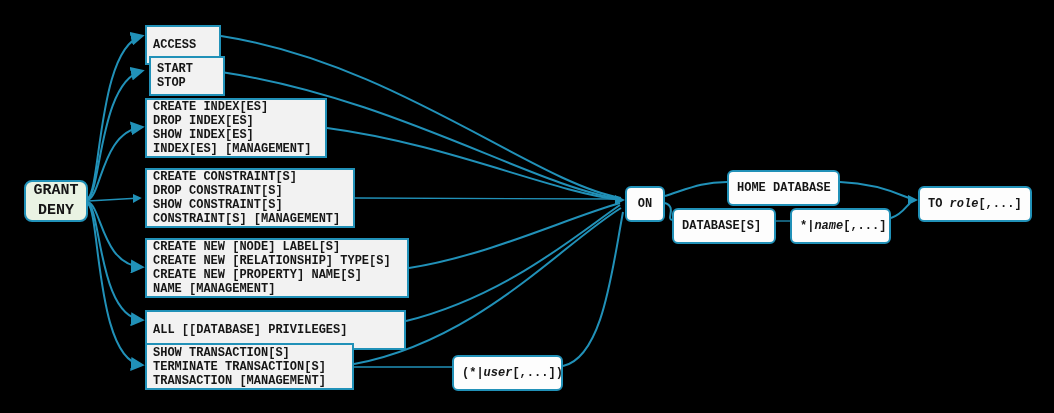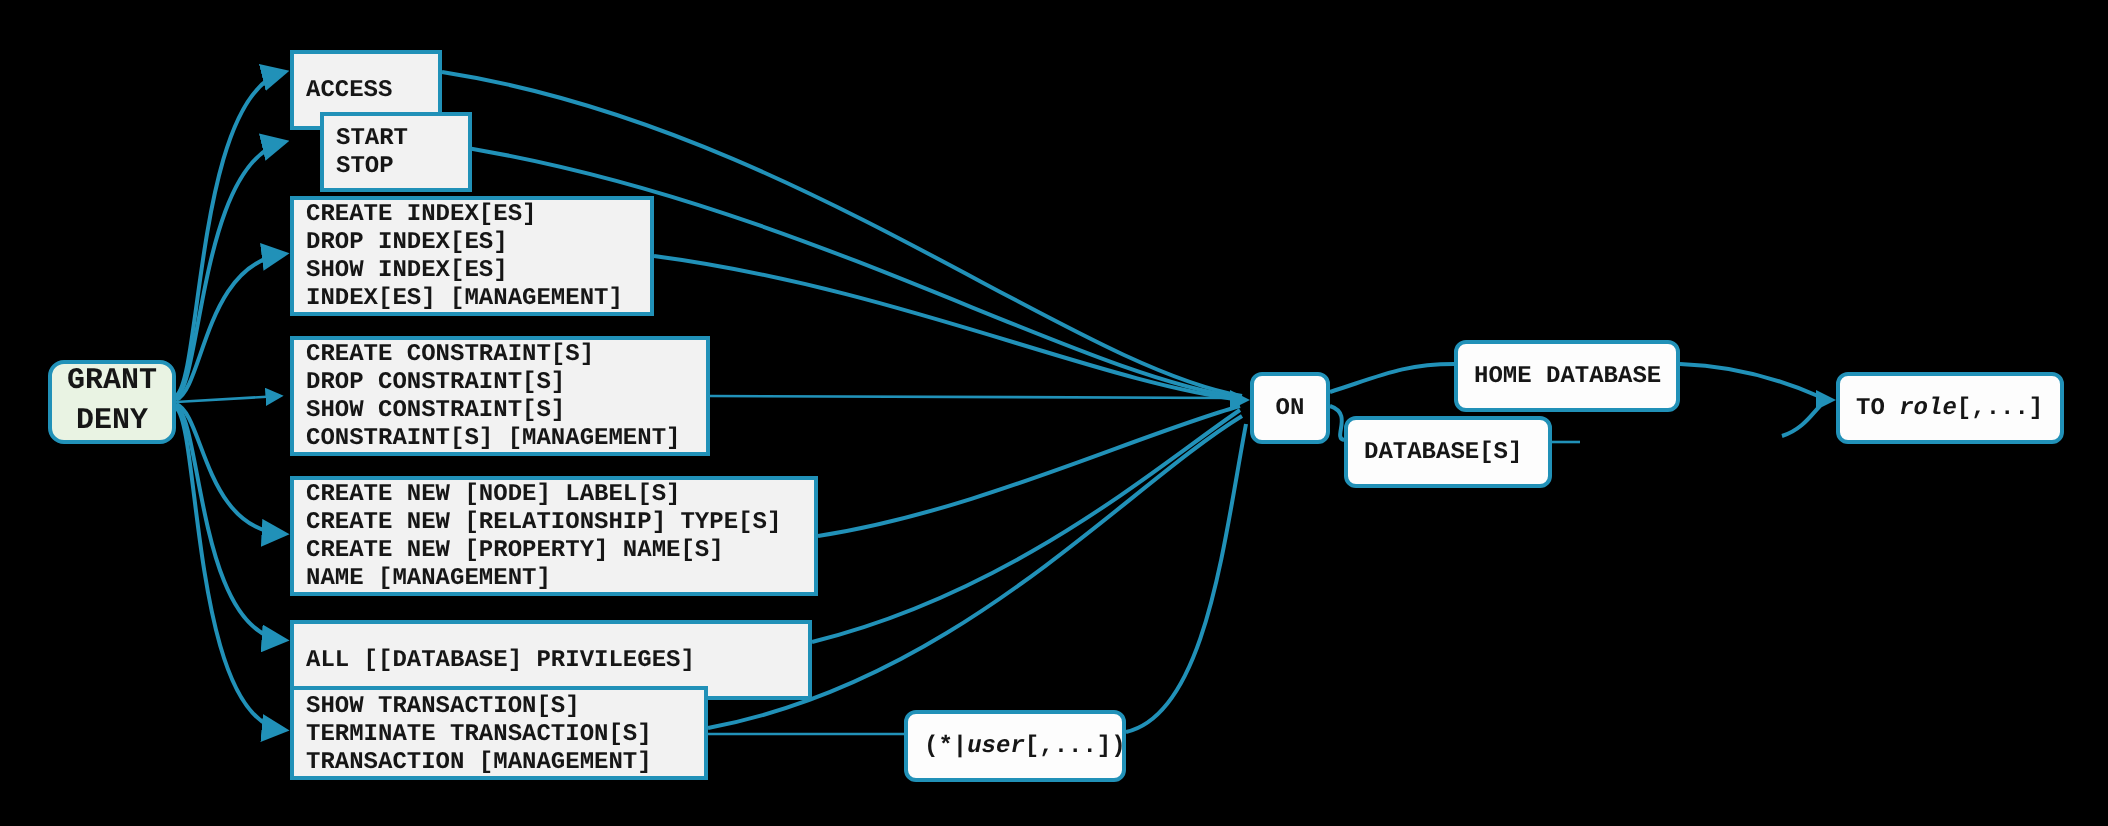--- a/index.html
+++ b/index.html
@@ -79,21 +79,21 @@
 
   <div class="box start" style="left:24px;top:180px;width:64px;height:42px">
     <div class="line">GRANT</div>
     <div class="line">DENY</div>
   </div>
 
   <div class="box plain" style="left:145px;top:25px;width:76px;height:23px">
     <div class="line">ACCESS</div>
   </div>
 
-  <div class="box plain" style="left:160px;top:56px;width:76px;height:33px">
+  <div class="box plain" style="left:149px;top:56px;width:76px;height:33px">
     <div class="line">START</div>
     <div class="line">STOP</div>
   </div>
 
   <div class="box plain" style="left:145px;top:98px;width:182px;height:60px">
     <div class="line">CREATE INDEX[ES]</div>
     <div class="line">DROP INDEX[ES]</div>
     <div class="line">SHOW INDEX[ES]</div>
     <div class="line">INDEX[ES] [MANAGEMENT]</div>
   </div>
@@ -131,18 +131,21 @@
   </div>
 
   <div class="box keyword" style="left:727px;top:170px;width:113px;height:25px">
     <div class="line">HOME DATABASE</div>
   </div>
 
   <div class="box keyword" style="left:672px;top:208px;width:104px;height:26px">
     <div class="line">DATABASE[S]</div>
   </div>
 
+  <div class="box keyword" style="left:790px;top:208px;width:101px;height:26px">
+    <div class="line"><span>*|</span><span class="it">name</span><span>[,...]</span></div>
+  </div>
 
   <div class="box keyword" style="left:918px;top:186px;width:114px;height:28px">
     <div class="line"><span>TO </span><span class="it">role</span><span>[,...]</span></div>
   </div>
 
 </div>
 
 </body></html>

